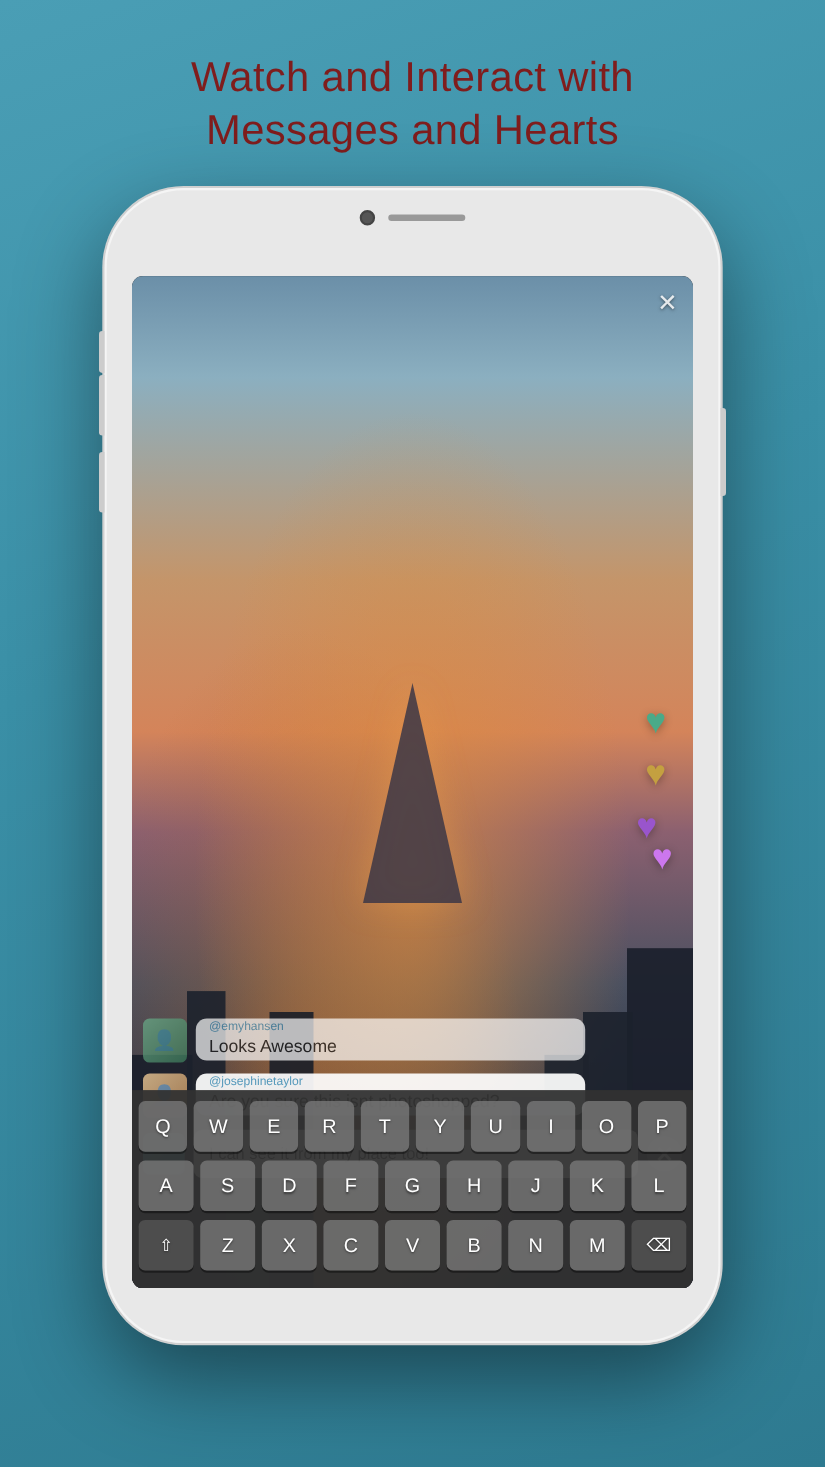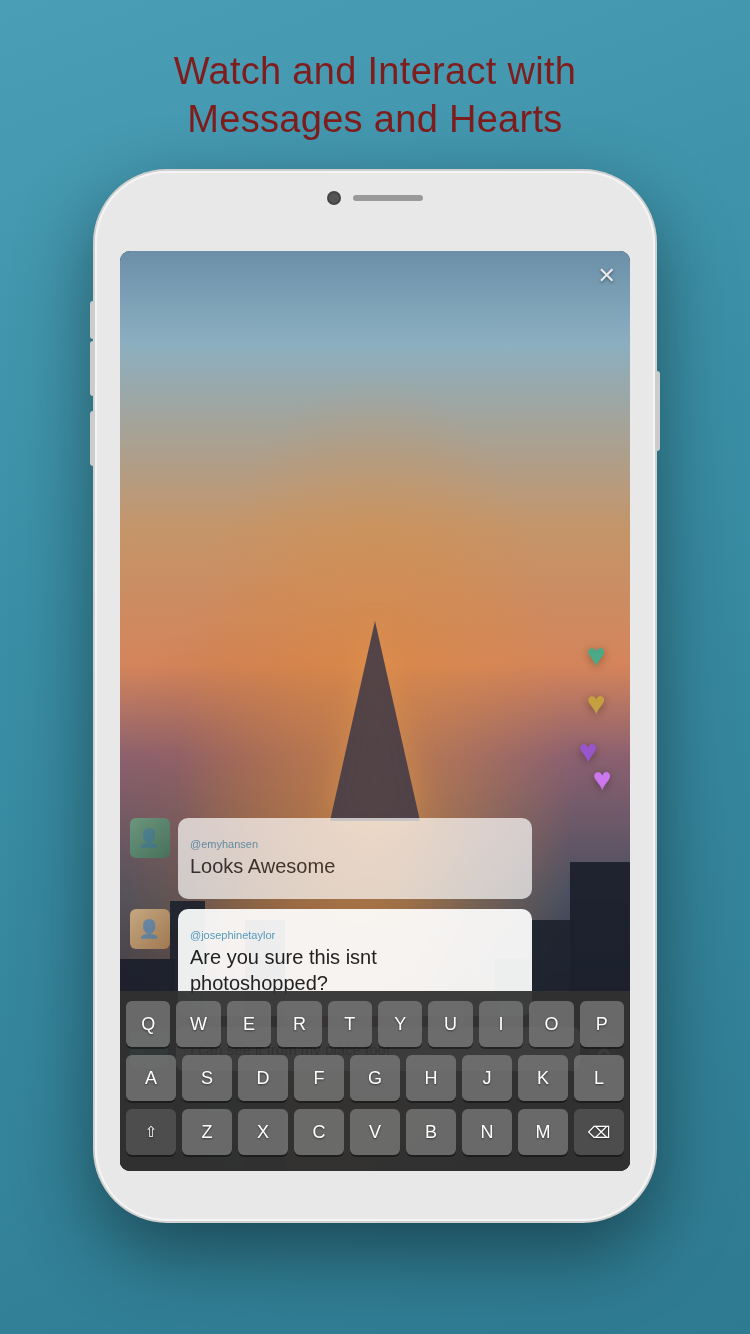--- a/index.html
+++ b/index.html
@@ -248,32 +248,32 @@
       background: linear-gradient(135deg, #6aaa88, #3d7a5a);
     }
 
     .avatar-2 {
       background: linear-gradient(135deg, #c4a882, #a07850);
     }
 
     .message-content {
       background: rgba(255,255,255,0.92);
       border-radius: 10px;
-      padding: 20px 12px;
+      padding: 1px 12px;
       flex: 1;
     }
 
     .message-username {
       font-size: 11px;
       color: #5599bb;
       margin-bottom: 3px;
     }
 
     .message-text {
-      font-size: 20px;
+      font-size: 16px;
       color: #222;
       line-height: 1.3;
     }
 
     
     .input-area {
       position: absolute;
       bottom: 100px;
       left: 0;
       right: 0;

